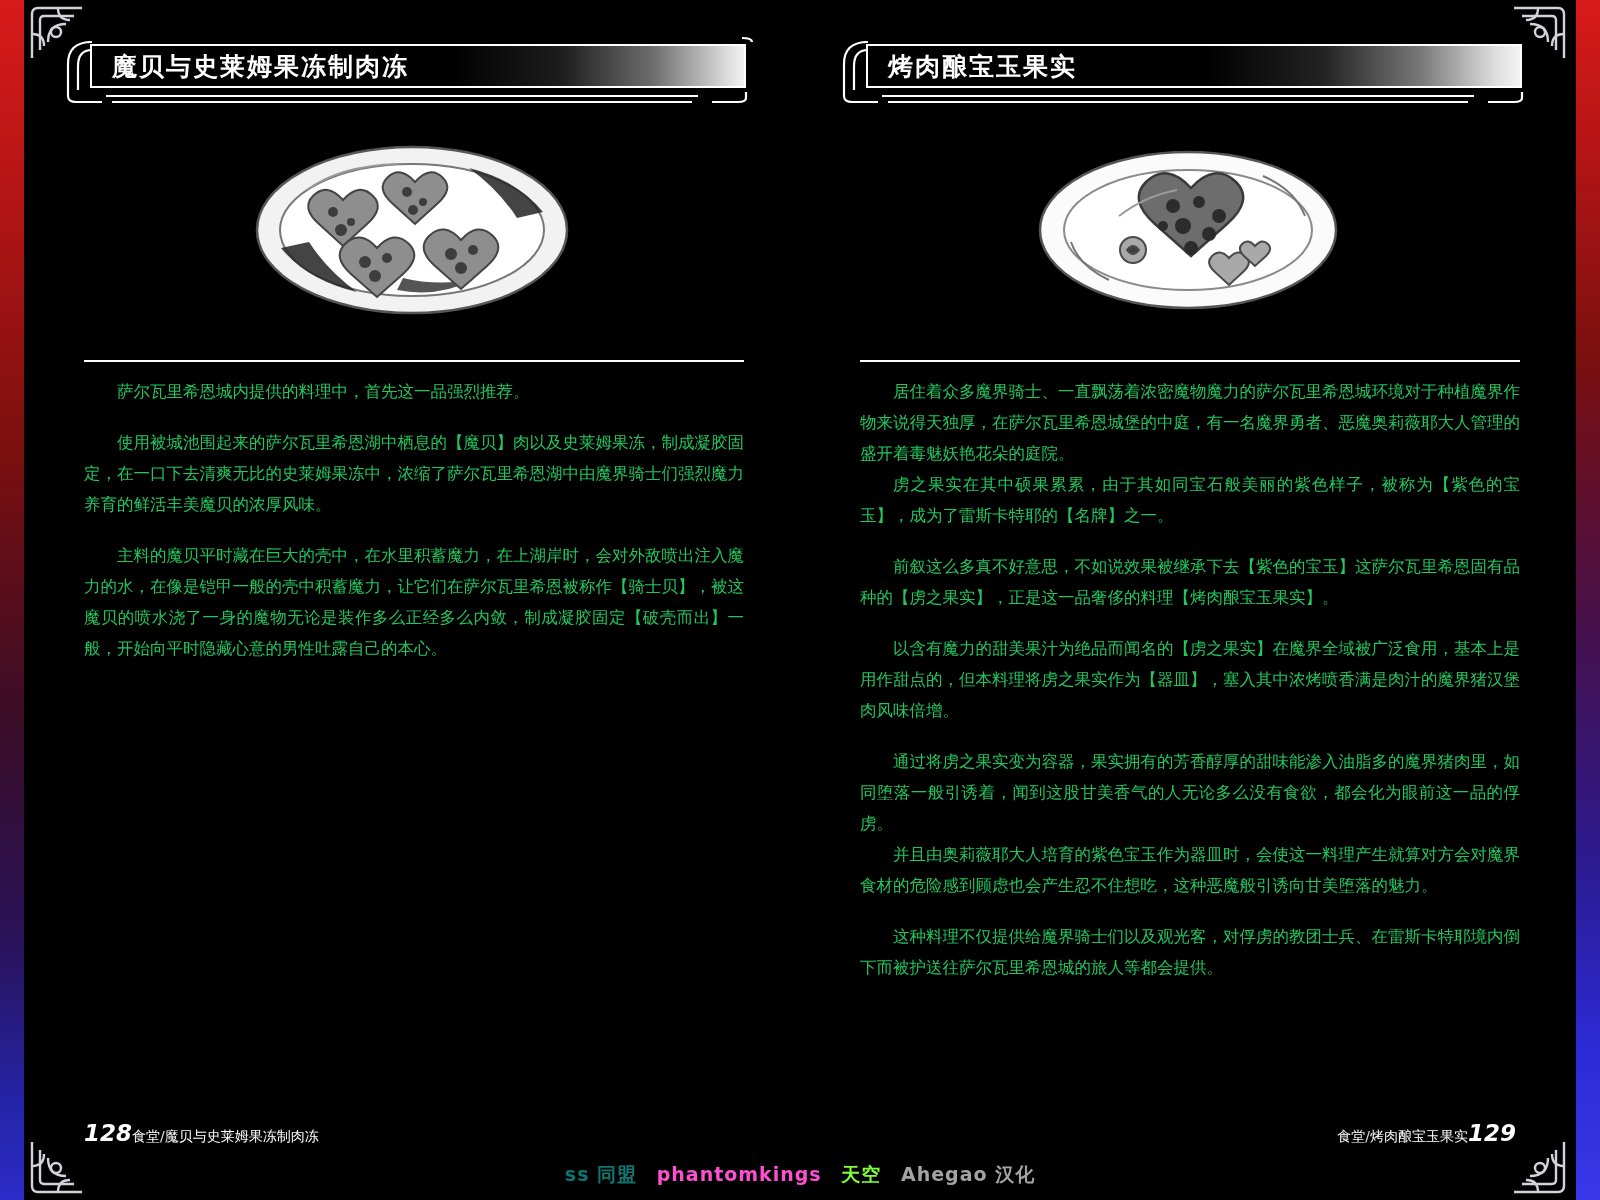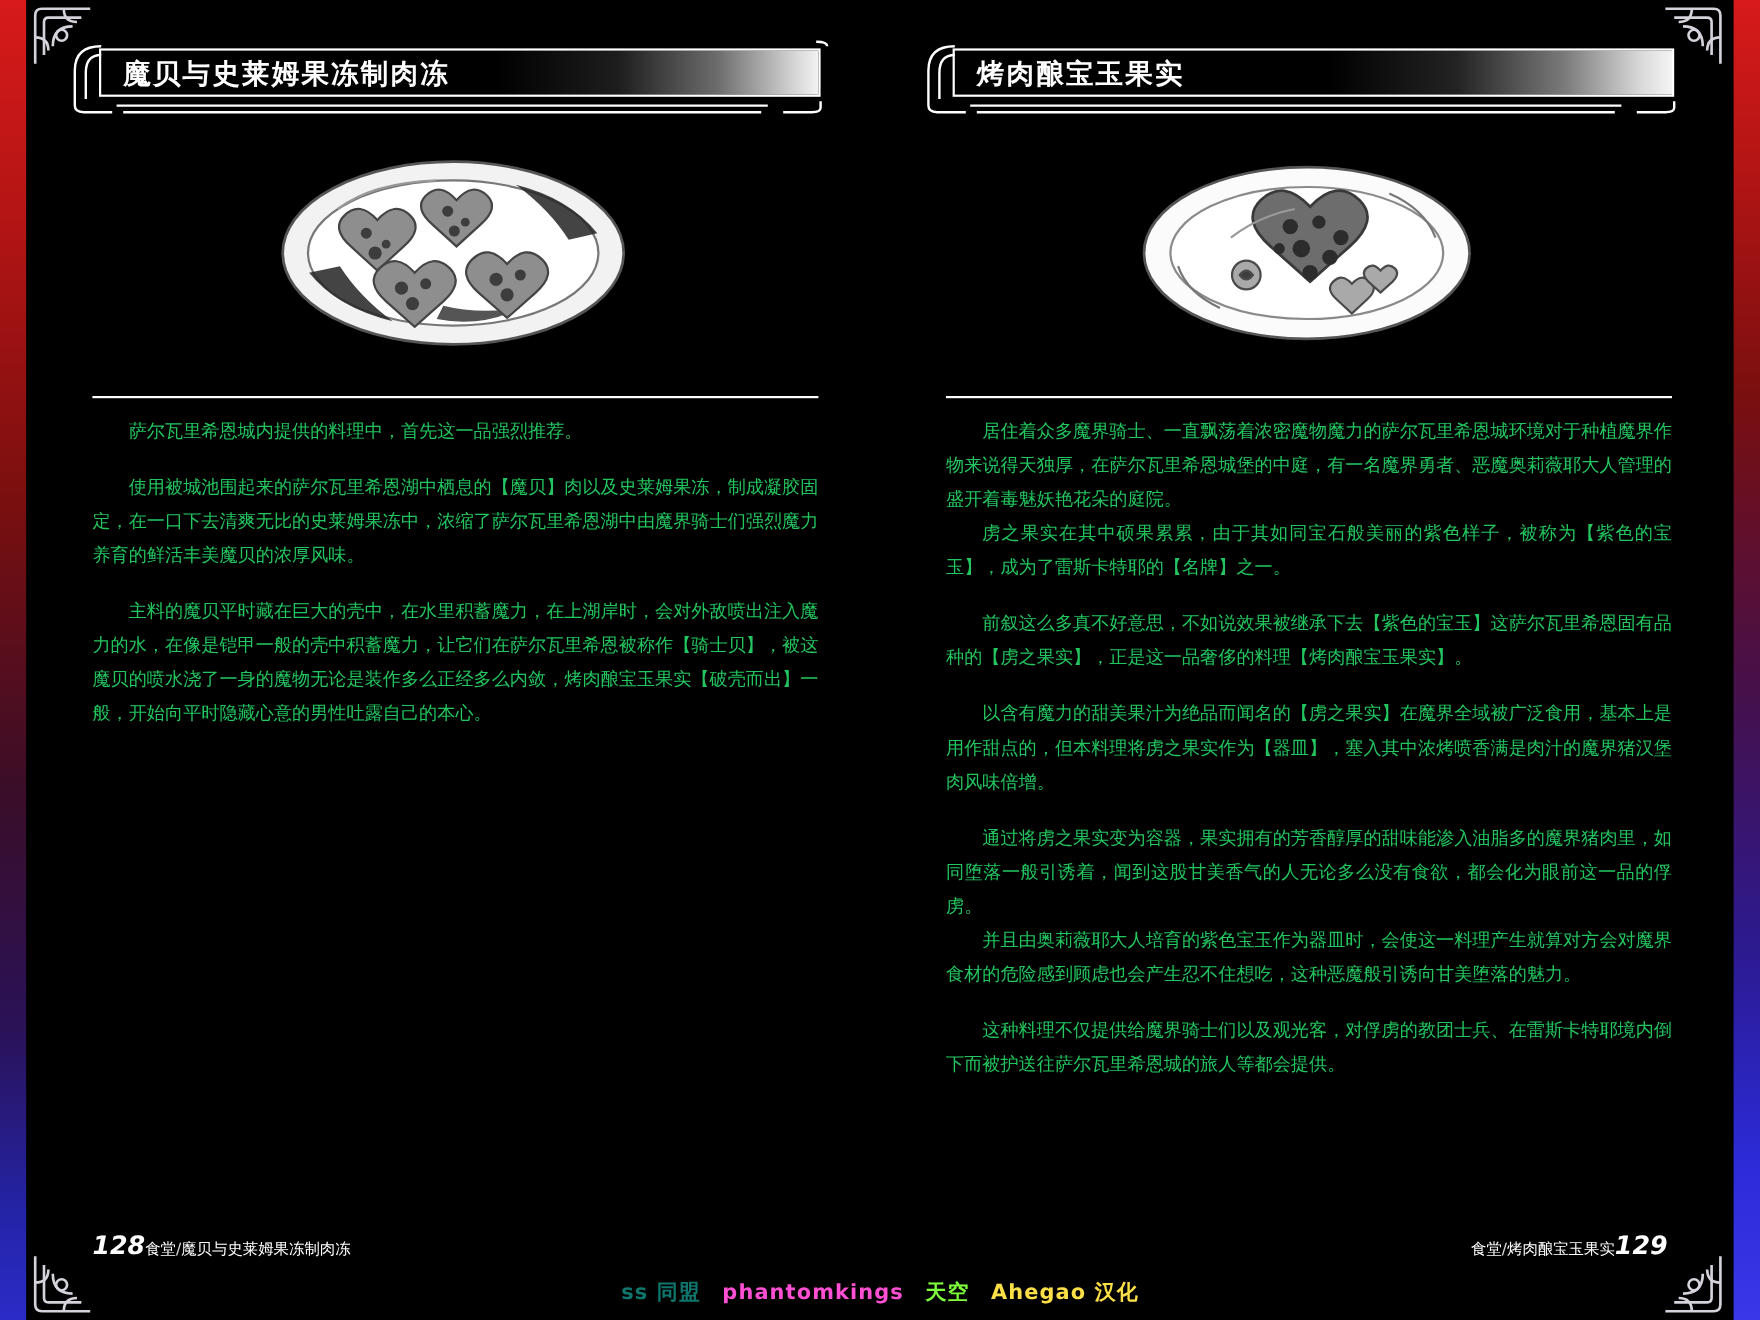--- a/index.html
+++ b/index.html
@@ -176,21 +176,21 @@
     width: 1552px;
     text-align: center;
     font-size: 19px;
     font-weight: bold;
     letter-spacing: 1px;
   }
   .credit span { margin: 0 6px; }
   .c1 { color: #0f766e; }
   .c2 { color: #ff4fd2; }
   .c3 { color: #7fff3a; }
-  .c4 { color: #fde047; }
+  .c4 { color: #a3a3a3; }
 </style>
 </head>
 <body>
 
 <div class="page">
   <div class="edge-left"></div>
   <div class="edge-right"></div>
 
   <div class="sheet">
 
@@ -283,21 +283,21 @@
                 <circle cx="214" cy="138" r="6"></circle>
             </g>
             <path d="M60 60 Q92 36 150 34" stroke="#999" stroke-width="2" fill="none"></path>
           </svg>
         </div>
 
         <div class="body">
           <div class="rule"></div>
           <p>萨尔瓦里希恩城内提供的料理中，首先这一品强烈推荐。</p>
           <p>使用被城池围起来的萨尔瓦里希恩湖中栖息的【魔贝】肉以及史莱姆果冻，制成凝胶固定，在一口下去清爽无比的史莱姆果冻中，浓缩了萨尔瓦里希恩湖中由魔界骑士们强烈魔力养育的鲜活丰美魔贝的浓厚风味。</p>
-          <p>主料的魔贝平时藏在巨大的壳中，在水里积蓄魔力，在上湖岸时，会对外敌喷出注入魔力的水，在像是铠甲一般的壳中积蓄魔力，让它们在萨尔瓦里希恩被称作【骑士贝】，被这魔贝的喷水浇了一身的魔物无论是装作多么正经多么内敛，烤肉酿宝玉果实【破壳而出】一般，开始向平时隐藏心意的男性吐露自己的本心。</p>
+          <p>主料的魔贝平时藏在巨大的壳中，在水里积蓄魔力，在上湖岸时，会对外敌喷出注入魔力的水，在像是铠甲一般的壳中积蓄魔力，让它们在萨尔瓦里希恩被称作【骑士贝】，被这魔贝的喷水浇了一身的魔物无论是装作多么正经多么内敛，制成凝胶固定【破壳而出】一般，开始向平时隐藏心意的男性吐露自己的本心。</p>
         </div>
 
         <div class="footer">
           <span class="num">128</span>
           <span>食堂</span>
           <span class="sep">/</span>
           <span>魔贝与史莱姆果冻制肉冻</span>
         </div>
       </div>
 

